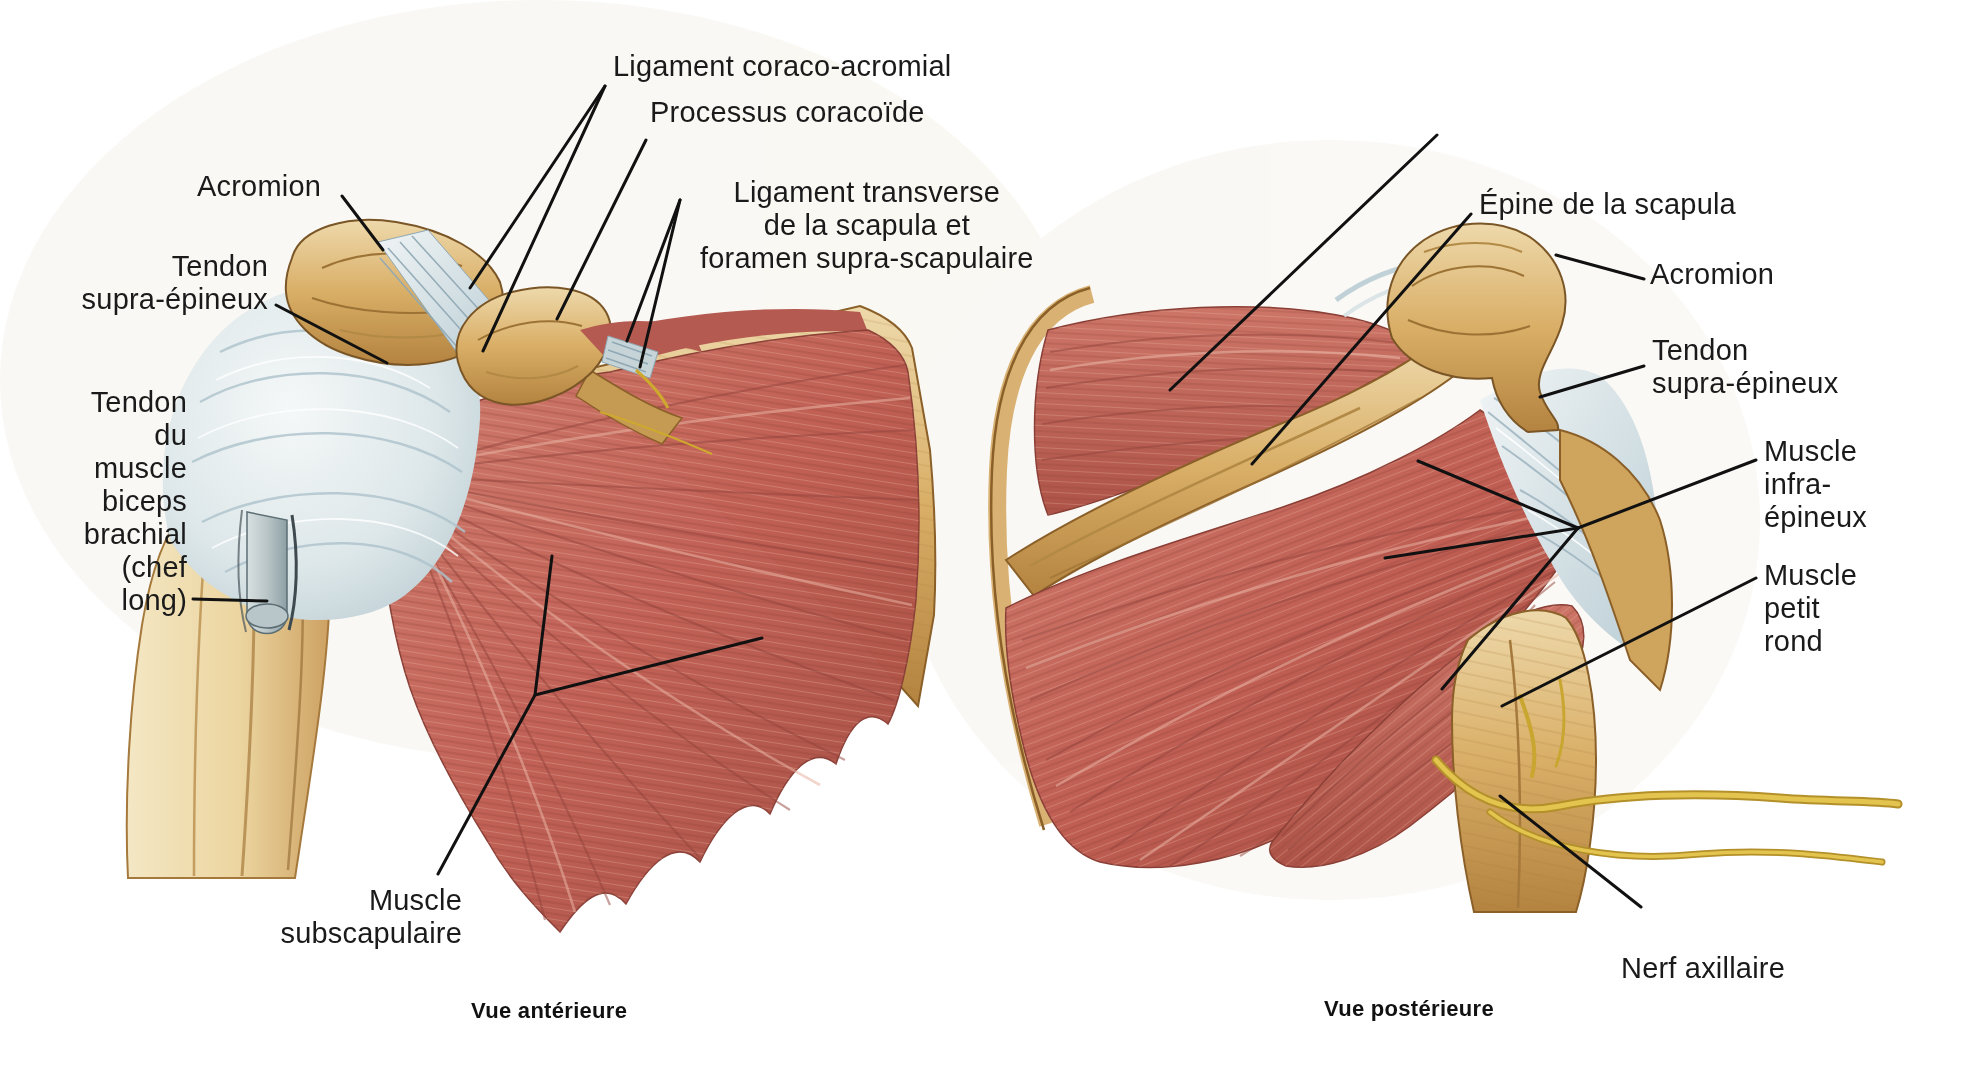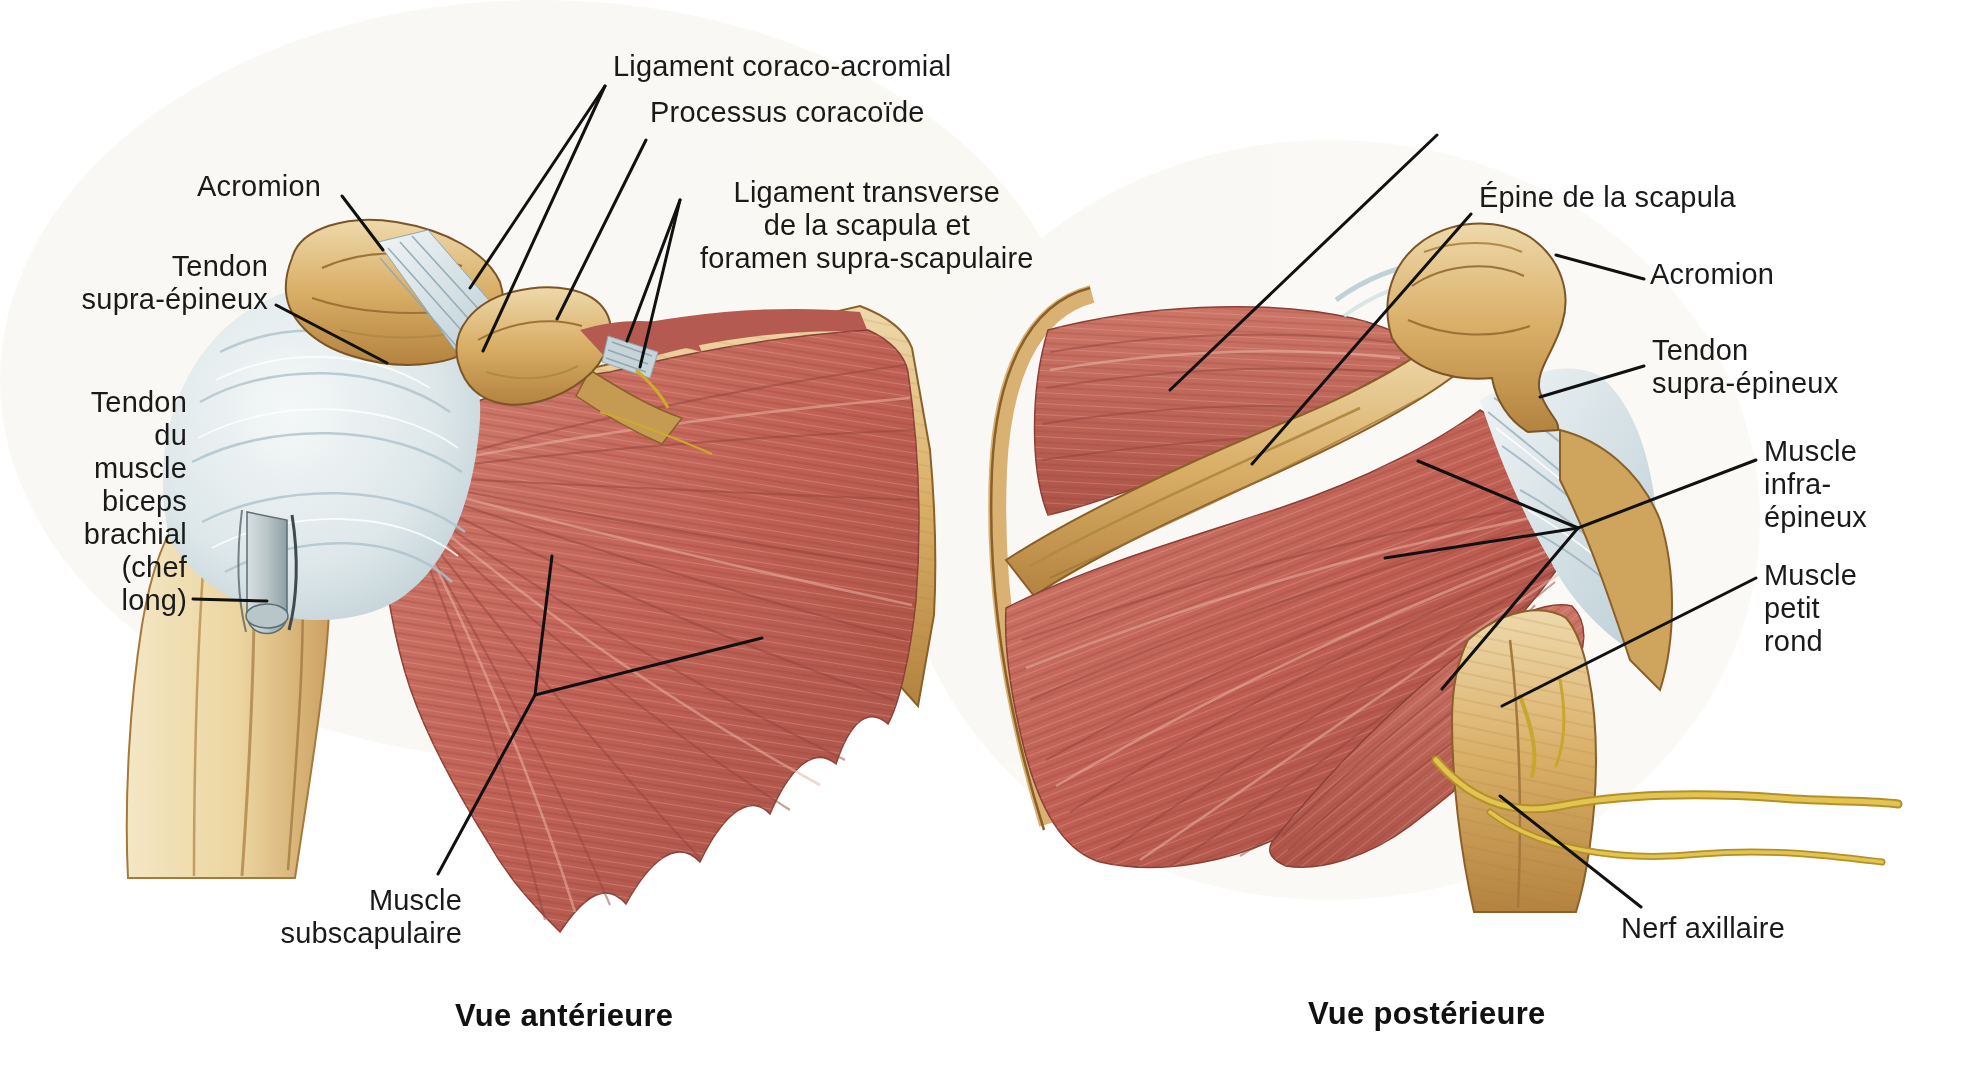--- a/index.html
+++ b/index.html
@@ -7,21 +7,21 @@
     position:relative;width:1978px;height:1074px;background:#ffffff;overflow:hidden;
     font-family:"Liberation Sans", sans-serif;
   }
   #art{position:absolute;left:0;top:0;}
   .lbl{
     position:absolute;color:#1a1a1a;font-size:29px;line-height:33px;
     white-space:pre-line;letter-spacing:.2px;
   }
   .lbl.r{text-align:right;}
   .cap{
-    position:absolute;color:#111111;font-size:31px;font-weight:bold;letter-spacing:.3px;
+    position:absolute;color:#111111;font-size:22px;font-weight:bold;letter-spacing:.3px;margin-left:16px;
   }
 </style>
 </head>
 <body>
 
 <div id="stage">
 
 <svg id="art" width="1978" height="1074" viewBox="0 0 1978 1074">
   <defs>
     <linearGradient id="gMuscle" x1="0" y1="0" x2="1" y2="1">
@@ -347,26 +347,26 @@
 du
 muscle
 biceps
 brachial
 (chef
 long)</div>
   <div class="lbl r" style="right:1516px;top:884px;width:230px;">Muscle
 subscapulaire</div>
   <div class="cap" style="left:455px;top:998px;">Vue antérieure</div>
 
-  <div class="lbl" style="left:1479px;top:181px;">Épine de la scapula</div>
+  <div class="lbl" style="left:1479px;top:188px;">Épine de la scapula</div>
   <div class="lbl" style="left:1650px;top:258px;">Acromion</div>
   <div class="lbl" style="left:1652px;top:334px;">Tendon
 supra-épineux</div>
   <div class="lbl" style="left:1764px;top:435px;">Muscle
 infra-
 épineux</div>
   <div class="lbl" style="left:1764px;top:559px;">Muscle
 petit
 rond</div>
-  <div class="lbl" style="left:1621px;top:912px;">Nerf axillaire</div>
+  <div class="lbl" style="left:1621px;top:952px;">Nerf axillaire</div>
   <div class="cap" style="left:1308px;top:996px;">Vue postérieure</div>
 
 </div>
 
 </body></html>

